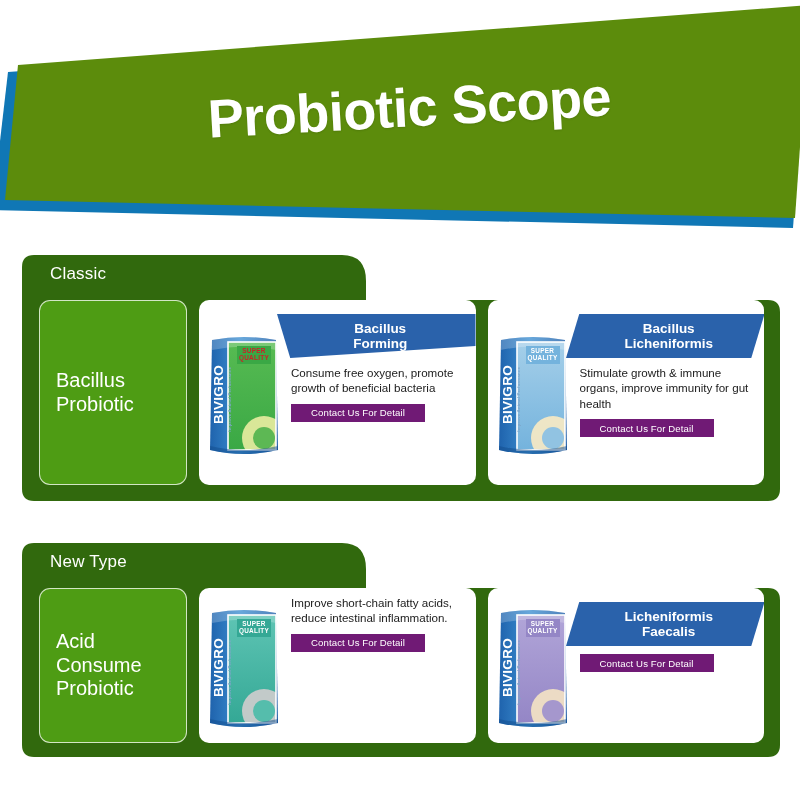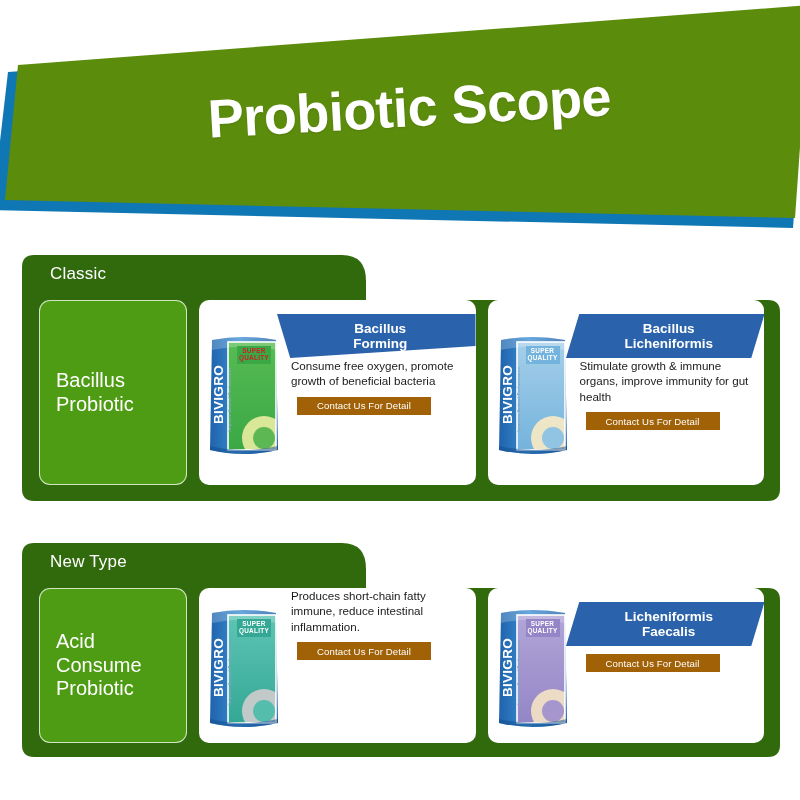--- a/index.html
+++ b/index.html
@@ -140,32 +140,33 @@
     color:#ffffff;
     font-size:13.5px;
     font-weight:bold;
     line-height:1.12;
     text-align:center;
     padding-left:16px;
     padding-right:8px;
   }
 
   .card-desc {
+    margin-top:7px;
     color:#1b1b1b;
     font-size:11.6px;
     line-height:1.33;
     padding-left:2px;
     padding-right:4px;
   }
   .contact-btn {
     margin-top:8px;
-    margin-left:8px;
+    margin-left:2px;
     width:134px;
     height:18px;
-    background:#a16207;
+    background:#701a75;
     border:none;
     color:#ffffff;
     font-size:9.6px;
     font-family:"Liberation Sans", sans-serif;
     letter-spacing:0.1px;
     display:flex;
     align-items:center;
     justify-content:center;
     cursor:pointer;
   }
@@ -429,21 +430,21 @@
             <div class="bag-sub">
               <span>Improve Animal Performance</span>
             </div>
             <div class="bag-badge" style="background:#34a895;">
               <span style="color:#ffffff;">SUPER</span>
               <span style="color:#ffffff;">QUALITY</span>
             </div>
           </div>
         </div>
         <div class="card-right">
-          <div class="card-desc">Produces short-chain fatty immune, reduce intestinal inflammation.</div>
+          <div class="card-desc">Improve short-chain fatty acids, reduce intestinal inflammation.</div>
           <button class="contact-btn">Contact Us For Detail</button>
         </div>
       </div>
 
       <div class="card">
         <div class="card-bagwrap">
           <div class="bag">
             <svg width="72" height="122" viewBox="0 0 72 122">
               <defs>
                 <linearGradient id="g3body" x1="0" y1="0" x2="0" y2="1">

